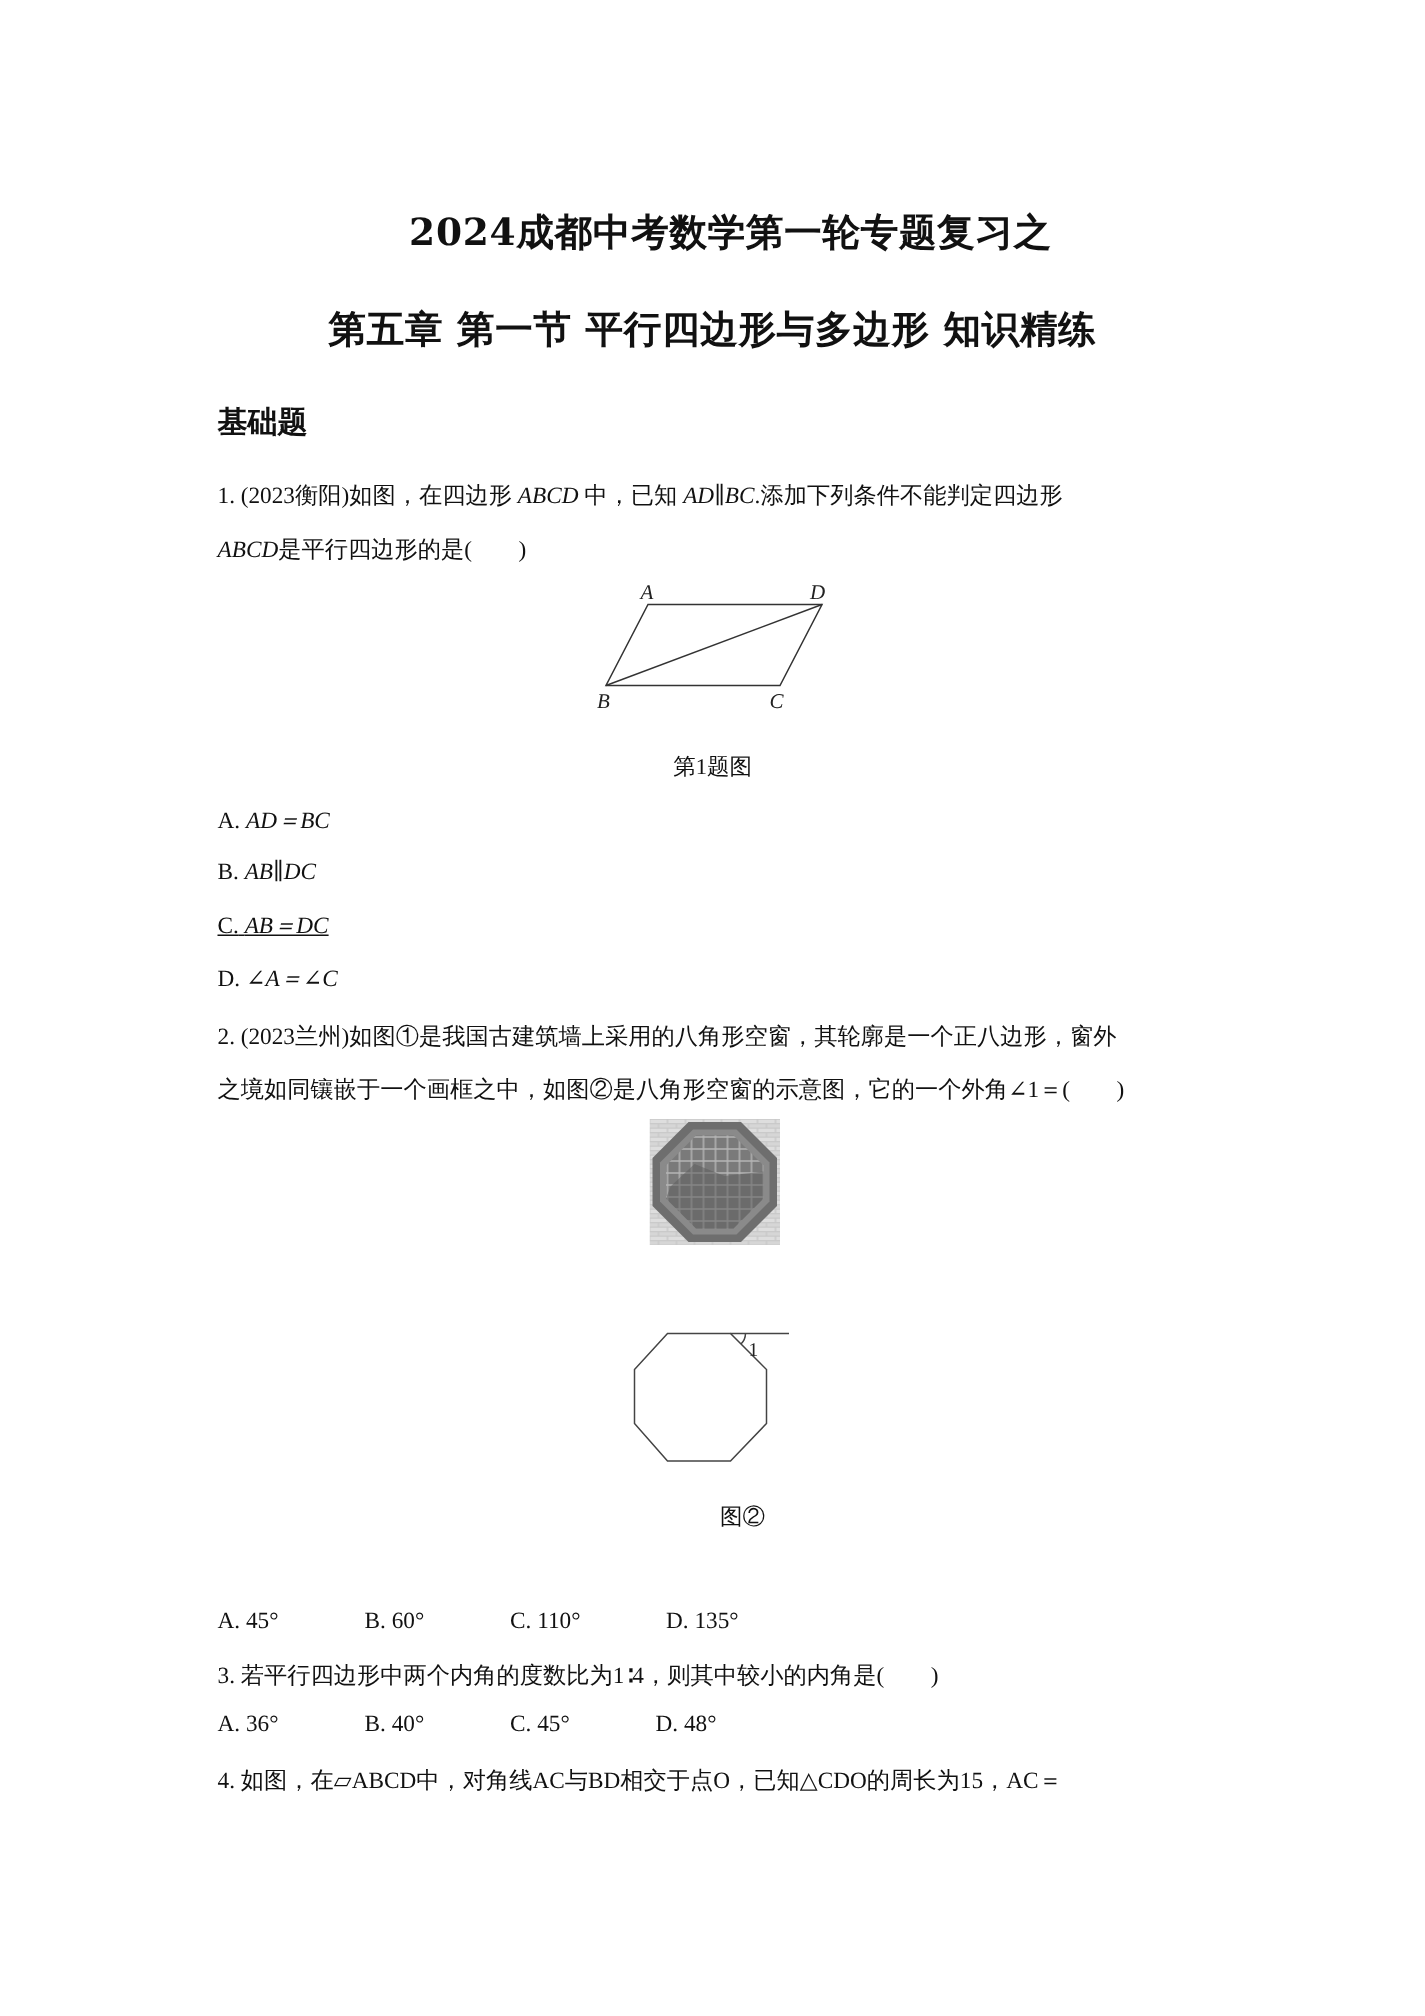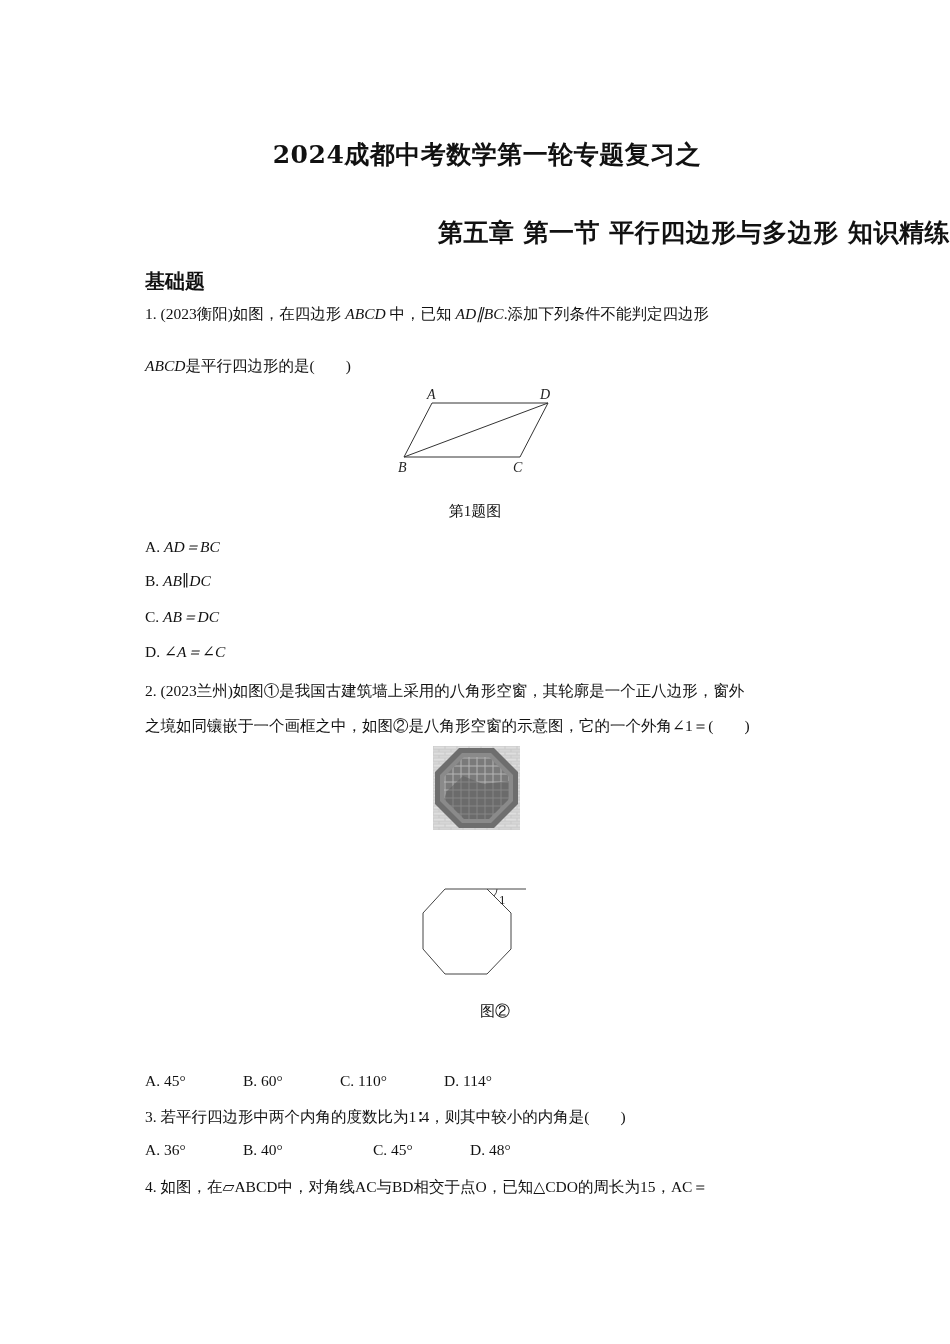--- a/index.html
+++ b/index.html
@@ -3,21 +3,21 @@
 <meta charset="utf-8">
 <style>
   html, body { margin:0; padding:0; background:#ffffff; }
   body { width:950px; height:1344px; position:relative; overflow:hidden;
          font-family:"DejaVu Serif","Liberation Serif",serif; color:#111; }
   .page { position:absolute; left:0; top:0; width:950px; height:1344px; }
   .title { position:absolute; left:0; width:950px; text-align:center;
            font-family:"DejaVu Serif","Liberation Serif",serif; font-weight:bold;
            font-size:25px; letter-spacing:0.5px; color:#111; }
   .t1 { top:138px;padding-left:12px; }
-  .t2 { top:216px;text-align:right; }
+  .t2 { top:203px; }
   .section { position:absolute; left:145px; top:268px; font-size:20px;
              font-family:"DejaVu Sans","Liberation Sans",sans-serif; font-weight:bold; }
   .line { position:absolute; left:145px; font-size:15.5px; white-space:nowrap;
           font-family:"Liberation Serif","DejaVu Serif",serif; }
   .line i { font-style:italic; }
   .caption { position:absolute; left:0; width:950px; text-align:center;
              font-size:15px; font-family:"Liberation Serif","DejaVu Serif",serif; }
   .opt-row span { display:inline-block; }
   svg text { font-family:"Liberation Serif","DejaVu Serif",serif; font-style:italic; }
   .photo { position:absolute; left:433px; top:746px; width:87px; height:84px; }
@@ -25,21 +25,21 @@
 </head>
 <body>
 
 <div class="page">
 
   <div class="title t1">2024成都中考数学第一轮专题复习之</div>
   <div class="title t2">第五章  第一节  平行四边形与多边形  知识精练</div>
 
   <div class="section">基础题</div>
 
-  <div class="line" style="top:304px;font-family:Liberation Serif, serif;">
+  <div class="line" style="top:320px;">
     <span>1.</span>
     <span>(2023衡阳)如图，在四边形</span>
     <i>ABCD</i>
     <span>中，已知</span>
     <i>AD∥BC</i><span>.添加下列条件不能判定四边形</span>
   </div>
   <div class="line" style="top:356px;">
     <i>ABCD</i><span>是平行四边形的是(　　)</span>
   </div>
 
@@ -55,21 +55,21 @@
   <div class="caption" style="top:502px;">第1题图</div>
 
   <div class="line" style="top:537px;">
     <span>A.</span>
     <i>AD＝BC</i>
   </div>
   <div class="line" style="top:572px;">
     <span>B.</span>
     <i>AB∥DC</i>
   </div>
-  <div class="line" style="top:607px;">
+  <div class="line" style="top:607px;text-decoration:underline;">
     <span>C.</span>
     <i>AB＝DC</i>
   </div>
   <div class="line" style="top:642px;">
     <span>D.</span>
     <i>∠A＝∠C</i>
   </div>
 
   <div class="line" style="top:681px;">
     <span>2.</span>
@@ -103,29 +103,29 @@
   <svg style="position:absolute;left:415px;top:880px;" width="120" height="100" viewBox="0 0 120 100">
     <polygon points="30,9 72,9 96,33 96,69 72,94 30,94 8,69 8,33" fill="none" stroke="#444" stroke-width="1"></polygon>
     <line x1="72" y1="9" x2="111" y2="9" stroke="#444" stroke-width="1"></line>
     <path d="M79,16 A 10 10 0 0 0 82,9" fill="none" stroke="#444" stroke-width="1"></path>
     <text x="84" y="24" font-size="13" fill="#222" style="font-style:normal;">1</text>
   </svg>
 
   <div class="caption" style="top:1002px;padding-left:20px;">图②</div>
 
   <div class="line opt-row" style="top:1072px;">
-    <span style="width:98px;"><span>A.</span> <span>45°</span></span><span style="width:97px;"><span>B.</span> <span>60°</span></span><span style="width:104px;"><span>C.</span> <span>110°</span></span><span><span>D.</span> <span>114°</span></span>
+    <span style="width:98px;"><span>A.</span> <span>45°</span></span><span style="width:97px;"><span>B.</span> <span>60°</span></span><span style="width:104px;"><span>C.</span> <span>110°</span></span><span><span>D.</span> <span>135°</span></span>
   </div>
 
   <div class="line" style="top:1107px;">
     <span>3.</span>
     <span>若平行四边形中两个内角的度数比为1∶4，则其中较小的内角是(　　)</span>
   </div>
   <div class="line opt-row" style="top:1141px;">
-    <span style="width:98px;"><span>A.</span> <span>36°</span></span><span style="width:97px;"><span>B.</span> <span>40°</span></span><span style="width:97px;margin-left:33px;"><span>C.</span> <span>45°</span></span><span><span>D.</span> <span>48°</span></span>
+    <span style="width:98px;"><span>A.</span> <span>36°</span></span><span style="width:97px;"><span>B.</span> <span>40°</span></span><span style="width:97px;"><span>C.</span> <span>45°</span></span><span><span>D.</span> <span>48°</span></span>
   </div>
 
   <div class="line" style="top:1177px;">
     <span>4.</span>
     <span>如图，在▱ABCD中，对角线AC与BD相交于点O，已知△CDO的周长为15，AC＝</span>
   </div>
 
 </div>
 
 </body></html>

